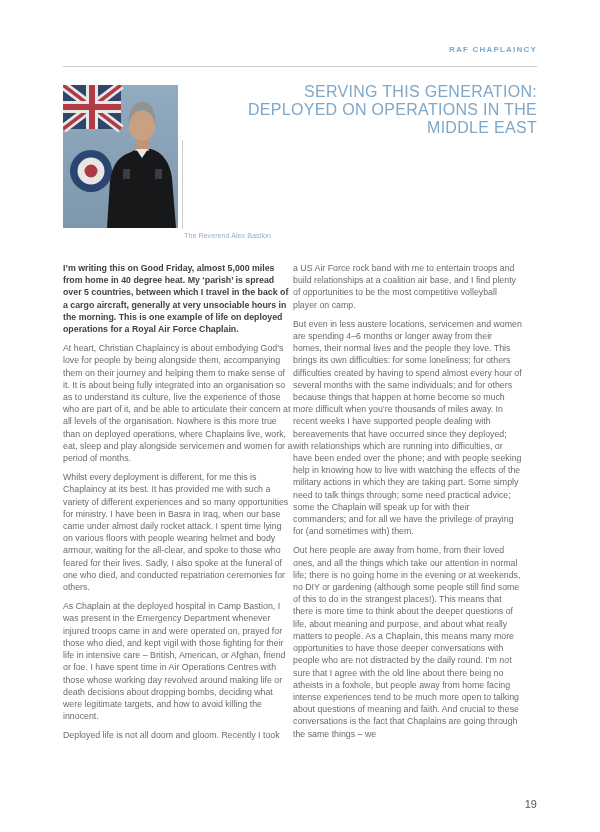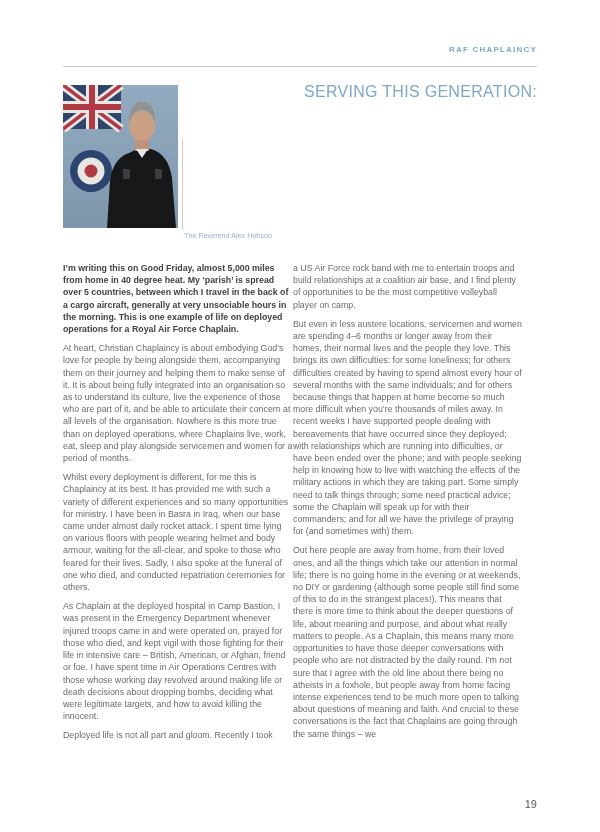--- a/index.html
+++ b/index.html
@@ -54,20 +54,21 @@
 </head>
 <body>
 
 <div class="page">
 
   <div class="header-label">RAF CHAPLAINCY</div>
   <div class="header-rule"></div>
 
   <div class="title-block">
     <div class="title-line">SERVING THIS GENERATION:</div>
+    <div class="title-line">DEPLOYED ON OPERATIONS IN THE MIDDLE EAST</div>
   </div>
 
   <div class="photo">
     <svg viewBox="0 0 115 143" width="115" height="143">
       <defs>
         <linearGradient id="skygrad" x1="0" y1="0" x2="0" y2="1">
           <stop offset="0" stop-color="#93abc0"></stop>
           <stop offset="1" stop-color="#7e97ac"></stop>
         </linearGradient>
       </defs>
@@ -94,29 +95,29 @@
         <path d="M73,64 L85,64 L79,73 Z" fill="#e6e6e4"></path>
         <ellipse cx="79" cy="41" rx="13" ry="15" fill="#c9a084"></ellipse>
         <path d="M66,39 C65,25 71,17 79,17 C88,17 93,25 92,39 C90,30 86,25 79,25 C72,25 68,30 66,39 Z" fill="#94928e"></path>
         <rect x="60" y="84" width="7" height="10" fill="#3c3d40"></rect>
         <rect x="92" y="84" width="7" height="10" fill="#3c3d40"></rect>
       </g>
     </svg>
   </div>
 
   <div class="vrule"></div>
-  <div class="photo-caption">The Reverend Alex Hobson</div>
+  <div class="photo-caption">The Reverend Alex Bastion</div>
 
   <div class="columns">
     <div class="col">
       <p class="intro">I’m writing this on Good Friday, almost 5,000 miles from home in 40 degree heat. My ‘parish’ is spread over 5 countries, between which I travel in the back of a cargo aircraft, generally at very unsociable hours in the morning. This is one example of life on deployed operations for a Royal Air Force Chaplain.</p>
       <p>At heart, Christian Chaplaincy is about embodying God’s love for people by being alongside them, accompanying them on their journey and helping them to make sense of it. It is about being fully integrated into an organisation so as to understand its culture, live the experience of those who are part of it, and be able to articulate their concern at all levels of the organisation. Nowhere is this more true than on deployed operations, where Chaplains live, work, eat, sleep and play alongside servicemen and women for a period of months.</p>
       <p>Whilst every deployment is different, for me this is Chaplaincy at its best. It has provided me with such a variety of different experiences and so many opportunities for ministry. I have been in Basra in Iraq, when our base came under almost daily rocket attack. I spent time lying on various floors with people wearing helmet and body armour, waiting for the all-clear, and spoke to those who feared for their lives. Sadly, I also spoke at the funeral of one who died, and conducted repatriation ceremonies for others.</p>
       <p>As Chaplain at the deployed hospital in Camp Bastion, I was present in the Emergency Department whenever injured troops came in and were operated on, prayed for those who died, and kept vigil with those fighting for their life in intensive care – British, American, or Afghan, friend or foe. I have spent time in Air Operations Centres with those whose working day revolved around making life or death decisions about dropping bombs, deciding what were legitimate targets, and how to avoid killing the innocent.</p>
-      <p>Deployed life is not all part and gloom. Recently I took</p>
+      <p>Deployed life is not all doom and gloom. Recently I took</p>
     </div>
     <div class="col">
       <p>a US Air Force rock band with me to entertain troops and build relationships at a coalition air base, and I find plenty of opportunities to be the most competitive volleyball player on camp.</p>
       <p>But even in less austere locations, servicemen and women are spending 4–6 months or longer away from their homes, their normal lives and the people they love. This brings its own difficulties: for some loneliness; for others difficulties created by having to spend almost every hour of several months with the same individuals; and for others because things that happen at home become so much more difficult when you’re thousands of miles away. In recent weeks I have supported people dealing with bereavements that have occurred since they deployed; with relationships which are running into difficulties, or have been ended over the phone; and with people seeking help in knowing how to live with watching the effects of the military actions in which they are taking part. Some simply need to talk things through; some need practical advice; some the Chaplain will speak up for with their commanders; and for all we have the privilege of praying for (and sometimes with) them.</p>
       <p>Out here people are away from home, from their loved ones, and all the things which take our attention in normal life; there is no going home in the evening or at weekends, no DIY or gardening (although some people still find some of this to do in the strangest places!). This means that there is more time to think about the deeper questions of life, about meaning and purpose, and about what really matters to people. As a Chaplain, this means many more opportunities to have those deeper conversations with people who are not distracted by the daily round. I’m not sure that I agree with the old line about there being no atheists in a foxhole, but people away from home facing intense experiences tend to be much more open to talking about questions of meaning and faith. And crucial to these conversations is the fact that Chaplains are going through the same things – we</p>
     </div>
   </div>
 
   <div class="page-number">19</div>
 

